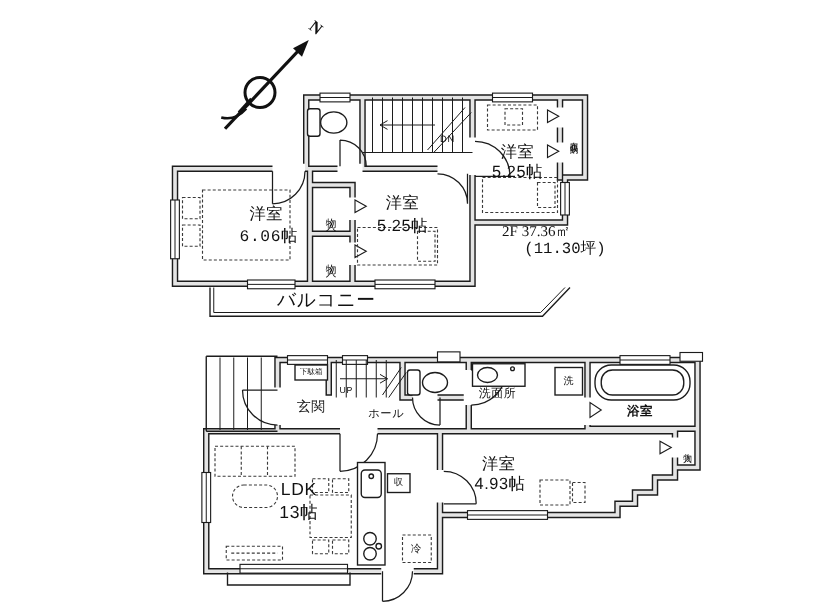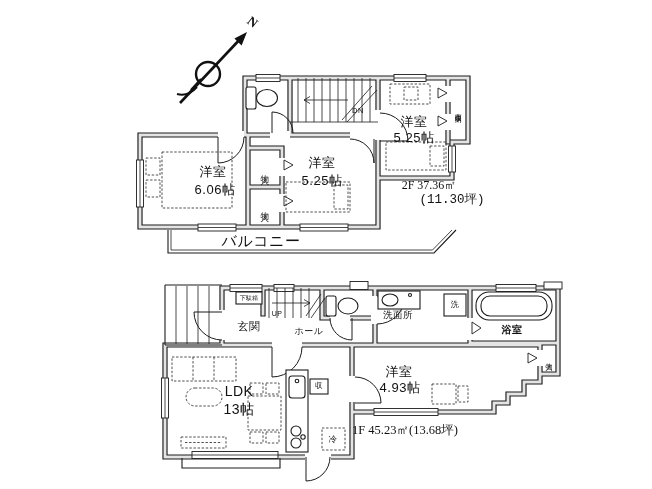--- a/index.html
+++ b/index.html
@@ -215,21 +215,21 @@
     <rect class="furn" x="181" y="437" width="45" height="11"></rect>
     <line class="furn" x1="185" y1="442.5" x2="222" y2="442.5"></line>
     <rect class="furn" x="432" y="384" width="24" height="20"></rect>
     <rect class="furn" x="458" y="386" width="10" height="16"></rect>
   </g>
 </svg>
 
   <div class="lbl north" style="left:253px;top:22px;font-size:13px;transform:translate(-50%,-50%) rotate(38deg);">N</div>
 
   <div class="lbl" style="left:213px;top:171px;font-size:13px;">洋室</div>
-  <div class="lbl" style="left:215px;top:189px;font-size:13px;">6.06帖</div>
+  <div class="lbl" style="left:215px;top:189px;font-size:13px;font-family:Liberation Mono, monospace;">6.06帖</div>
   <div class="lbl" style="left:322px;top:162px;font-size:13px;">洋室</div>
   <div class="lbl" style="left:322px;top:180px;font-size:13px;">5.25帖</div>
   <div class="lbl" style="left:414px;top:121px;font-size:13px;">洋室</div>
   <div class="lbl" style="left:414px;top:137px;font-size:13px;">5.25帖</div>
   <div class="lbl v" style="left:265px;top:169px;font-size:8.5px;">物入</div>
   <div class="lbl v" style="left:265px;top:206px;font-size:8.5px;">物入</div>
   <div class="lbl v" style="left:458px;top:110px;font-size:6.5px;">布団収納</div>
   <div class="lbl" style="left:358px;top:111px;font-size:7.5px;text-align:right;">DN</div>
   <div class="lbl" style="left:261px;top:240px;font-size:15px;">バルコニー</div>
   <div class="lbl serif" style="left:429px;top:185px;font-size:12px;">2F 37.36㎡</div>
@@ -242,14 +242,13 @@
   <div class="lbl" style="left:398px;top:315px;font-size:9.5px;">洗面所</div>
   <div class="lbl" style="left:455px;top:305px;font-size:8px;">洗</div>
   <div class="lbl" style="left:512px;top:330px;font-size:10px;font-weight:bold;">浴室</div>
   <div class="lbl v" style="left:549px;top:358px;font-size:7px;">物入</div>
   <div class="lbl" style="left:399px;top:371px;font-size:13px;">洋室</div>
   <div class="lbl" style="left:400px;top:387px;font-size:13px;">4.93帖</div>
   <div class="lbl" style="left:239px;top:391px;font-size:14px;">LDK</div>
   <div class="lbl" style="left:239px;top:409px;font-size:14px;">13帖</div>
   <div class="lbl" style="left:319px;top:386px;font-size:7.5px;">収</div>
   <div class="lbl" style="left:333px;top:439px;font-size:8.5px;">冷</div>
-  <div class="lbl serif" style="left:405px;top:430px;font-size:12.5px;">1F 45.23㎡(13.68坪)</div>
 </div>
 
 </body></html>

